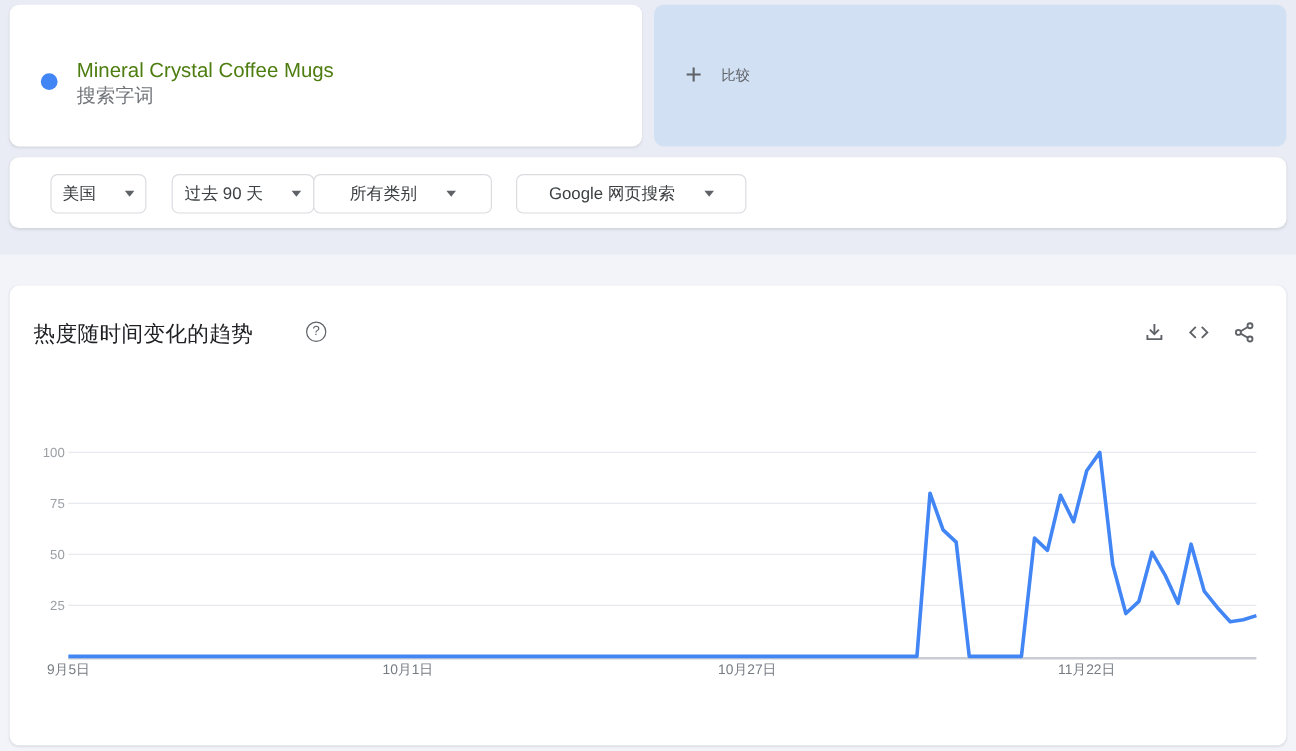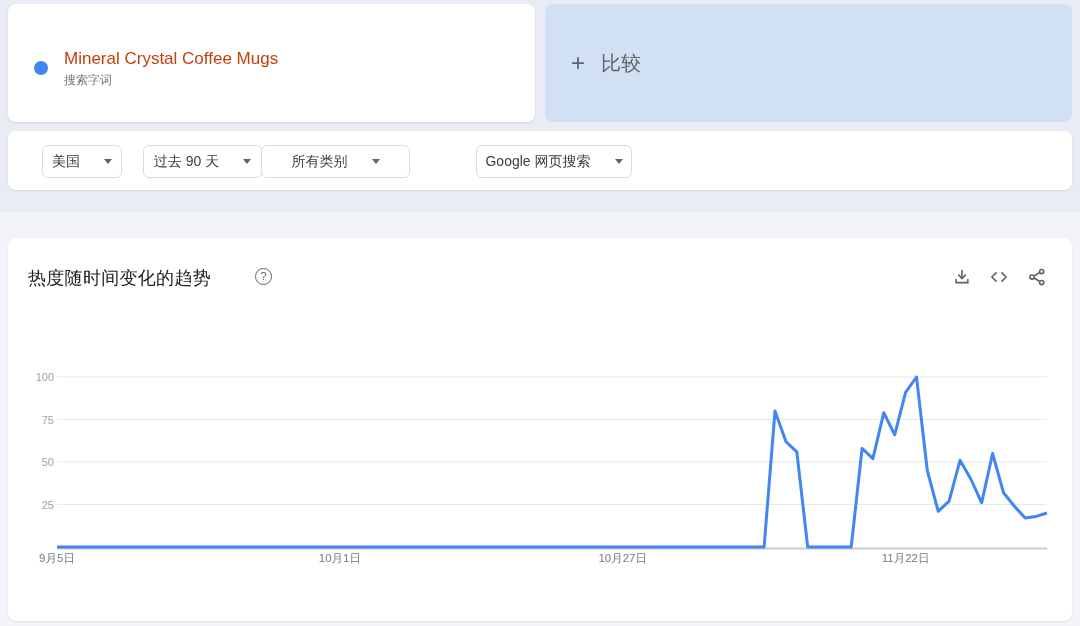--- a/index.html
+++ b/index.html
@@ -18,42 +18,42 @@
     position:absolute; background:#ffffff; border-radius:8px;
     box-shadow:0 1px 2px rgba(60,64,67,.12);
   }
   
   .term-card { left:8px; top:4px; width:527px; height:118px; cursor:pointer; }
   .term-dot {
     position:absolute; left:26px; top:57px; width:14px; height:14px;
     border-radius:50%; background:#4285f4;
   }
   .term-info { position:absolute; left:56px; top:44px; }
-  .term-title { font-size:17px; font-weight:500; color:#c2410c; line-height:21px; }
-  .term-sub { font-size:12px; color:#71757a; line-height:15px; margin-top:4px; }
+  .term-title { font-size:17px; font-weight:500; color:#4d7c0f; line-height:21px; }
+  .term-sub { font-size:16px; color:#71757a; line-height:15px; margin-top:4px; }
   
   .compare-card {
     position:absolute; left:545px; top:4px; width:527px; height:118px;
     background:#d2e0f4; border-radius:8px;
     display:flex; align-items:center; padding-left:26px; cursor:pointer;
   }
   .plus-glyph { font-size:24px; font-weight:400; color:#5f6368; line-height:24px; }
-  .compare-label { font-size:20px; color:#5f6368; margin-left:16px; }
+  .compare-label { font-size:12px; color:#5f6368; margin-left:16px; }
   
   .filter-card { left:8px; top:131px; width:1064px; height:59px; }
   .filter-btn {
     position:absolute; top:14px; height:33px;
     border:1px solid #dadce0; border-radius:6px; background:#fff;
     display:flex; align-items:center; justify-content:center; gap:24px;
     font-size:14px; color:#3c4043; cursor:pointer;
   }
   .fb1 { left:34px;  width:80px; }
   .fb2 { left:135px; width:119px; }
   .fb3 { left:253px; width:149px; }
-  .fb4 { left:422px; width:156px;margin-left:46px; }
+  .fb4 { left:422px; width:192px; }
   .caret {
     width:0; height:0;
     border-left:4.5px solid transparent; border-right:4.5px solid transparent;
     border-top:5.5px solid #5f6368;
   }
   
   .trend-card { left:8px; top:238px; width:1064px; height:383px;padding-left:28px; }
   .trend-header { position:absolute; left:0; top:0; width:100%; height:64px; }
   .trend-title {
     position:absolute; left:20px; top:28px;

